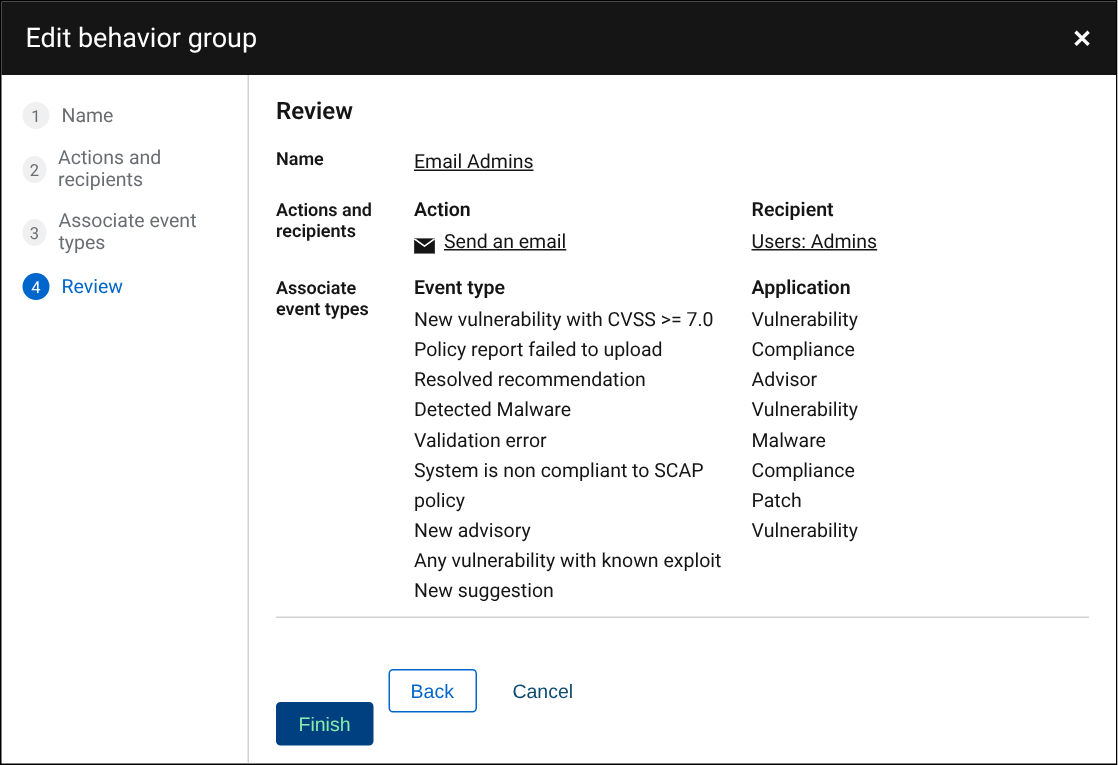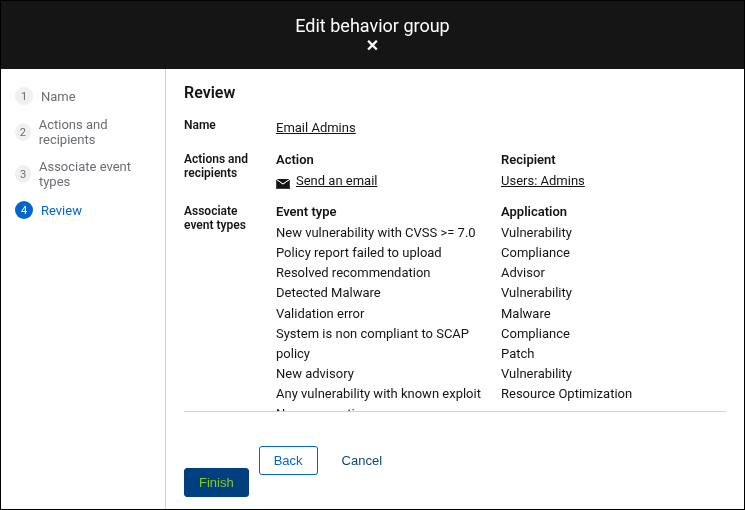--- a/index.html
+++ b/index.html
@@ -1,18 +1,18 @@
 <!DOCTYPE html>
 <html><head>
 <meta charset="utf-8">
 <style>
 * { box-sizing: border-box; margin: 0; padding: 0; }
 body { font-family: -apple-system, BlinkMacSystemFont, "Segoe UI", Roboto, Helvetica, Arial, sans-serif; font-size: 13px; color: #151515; background: #fff; }
 .modal { width: 745px; height: 510px; border: 1px solid #000; display: flex; flex-direction: column; }
-.modal-header { background: #151515; color: #fff; padding: 14px 16px; display: flex; justify-content: space-between; align-items: center; flex-direction: column; }
+.modal-header { background: #151515; color: #fff; padding: 14px 16px; display: flex; justify-content: space-between; align-items: center; }
 .modal-title { font-size: 18px; font-weight: 400; }
 .close-icon { cursor: pointer; font-size: 16px; font-weight: bold; }
 .modal-body { flex: 1; display: flex; overflow: hidden; }
 .sidebar { width: 165px; border-right: 1px solid #d2d2d2; padding: 12px 0; }
 .step { display: flex; align-items: center; gap: 8px; padding: 6px 14px; cursor: pointer; font-size: 13px; }
 .step-num { width: 18px; height: 18px; border-radius: 50%; display: flex; align-items: center; justify-content: center; font-size: 11px; background: #f0f0f0; color: #6a6e73; }
 .step.active .step-num { background: #0066cc; color: #fff; }
 .step.active .step-label { color: #0066cc; }
 .step-label { color: #151515; }
 .step:not(.active) .step-label { color: #6a6e73; }
@@ -21,21 +21,21 @@
 .main-title { font-size: 16px; font-weight: 600; margin-bottom: 16px; }
 .row { display: flex; margin-bottom: 14px; }
 .row-label { width: 92px; font-size: 12px; font-weight: 600; padding-right: 8px; }
 .row-content { flex: 1; display: flex; gap: 0; }
 .col { flex: 1; }
 .col-header { font-size: 13px; font-weight: 600; margin-bottom: 4px; }
 .col-value { font-size: 13px; line-height: 1.5; display: flex; align-items: center; gap: 6px; text-decoration: underline; }
 .event-list .line, .app-list .line { font-size: 13px; line-height: 1.55; }
 .footer { border-top: 1px solid #d2d2d2; padding: 12px 0; display: flex; gap: 10px; align-items: center; }
 .btn { padding: 6px 14px; font-size: 13px; border-radius: 3px; cursor: pointer; border: 1px solid transparent; }
-.btn-primary { background: #004080; color: #84cc16; border-color: #004080; margin-top: 44px; }
+.btn-primary { background: #004080; color: #86efac; border-color: #004080; margin-top: 44px; }
 .btn-secondary { background: #fff; color: #0066cc; border: 1px solid #0066cc; }
 .btn-link { background: none; border: none; color: #0c4a6e; cursor: pointer; }
 .envelope-icon { display: inline-block; width: 14px; height: 10px; }
 </style>
 </head>
 <body>
 
 <div class="modal">
   <div class="modal-header">
     <div class="modal-title">Edit behavior group</div>
@@ -118,21 +118,20 @@
               <div class="col-header">Application</div>
               <div id="apps">
                   <div class="line">Vulnerability</div>
                   <div class="line">Compliance</div>
                   <div class="line">Advisor</div>
                   <div class="line">Vulnerability</div>
                   <div class="line">Malware</div>
                   <div class="line">Compliance</div>
                   <div class="line">Patch</div>
                   <div class="line">Vulnerability</div>
-                  <div class="line">Resource Optimization</div>
                 </div>
             </div>
           </div>
         </div>
       </div>
 
       <div class="footer">
         <button class="btn btn-primary">Finish</button>
         <button class="btn btn-secondary">Back</button>
         <button class="btn btn-link">Cancel</button>

